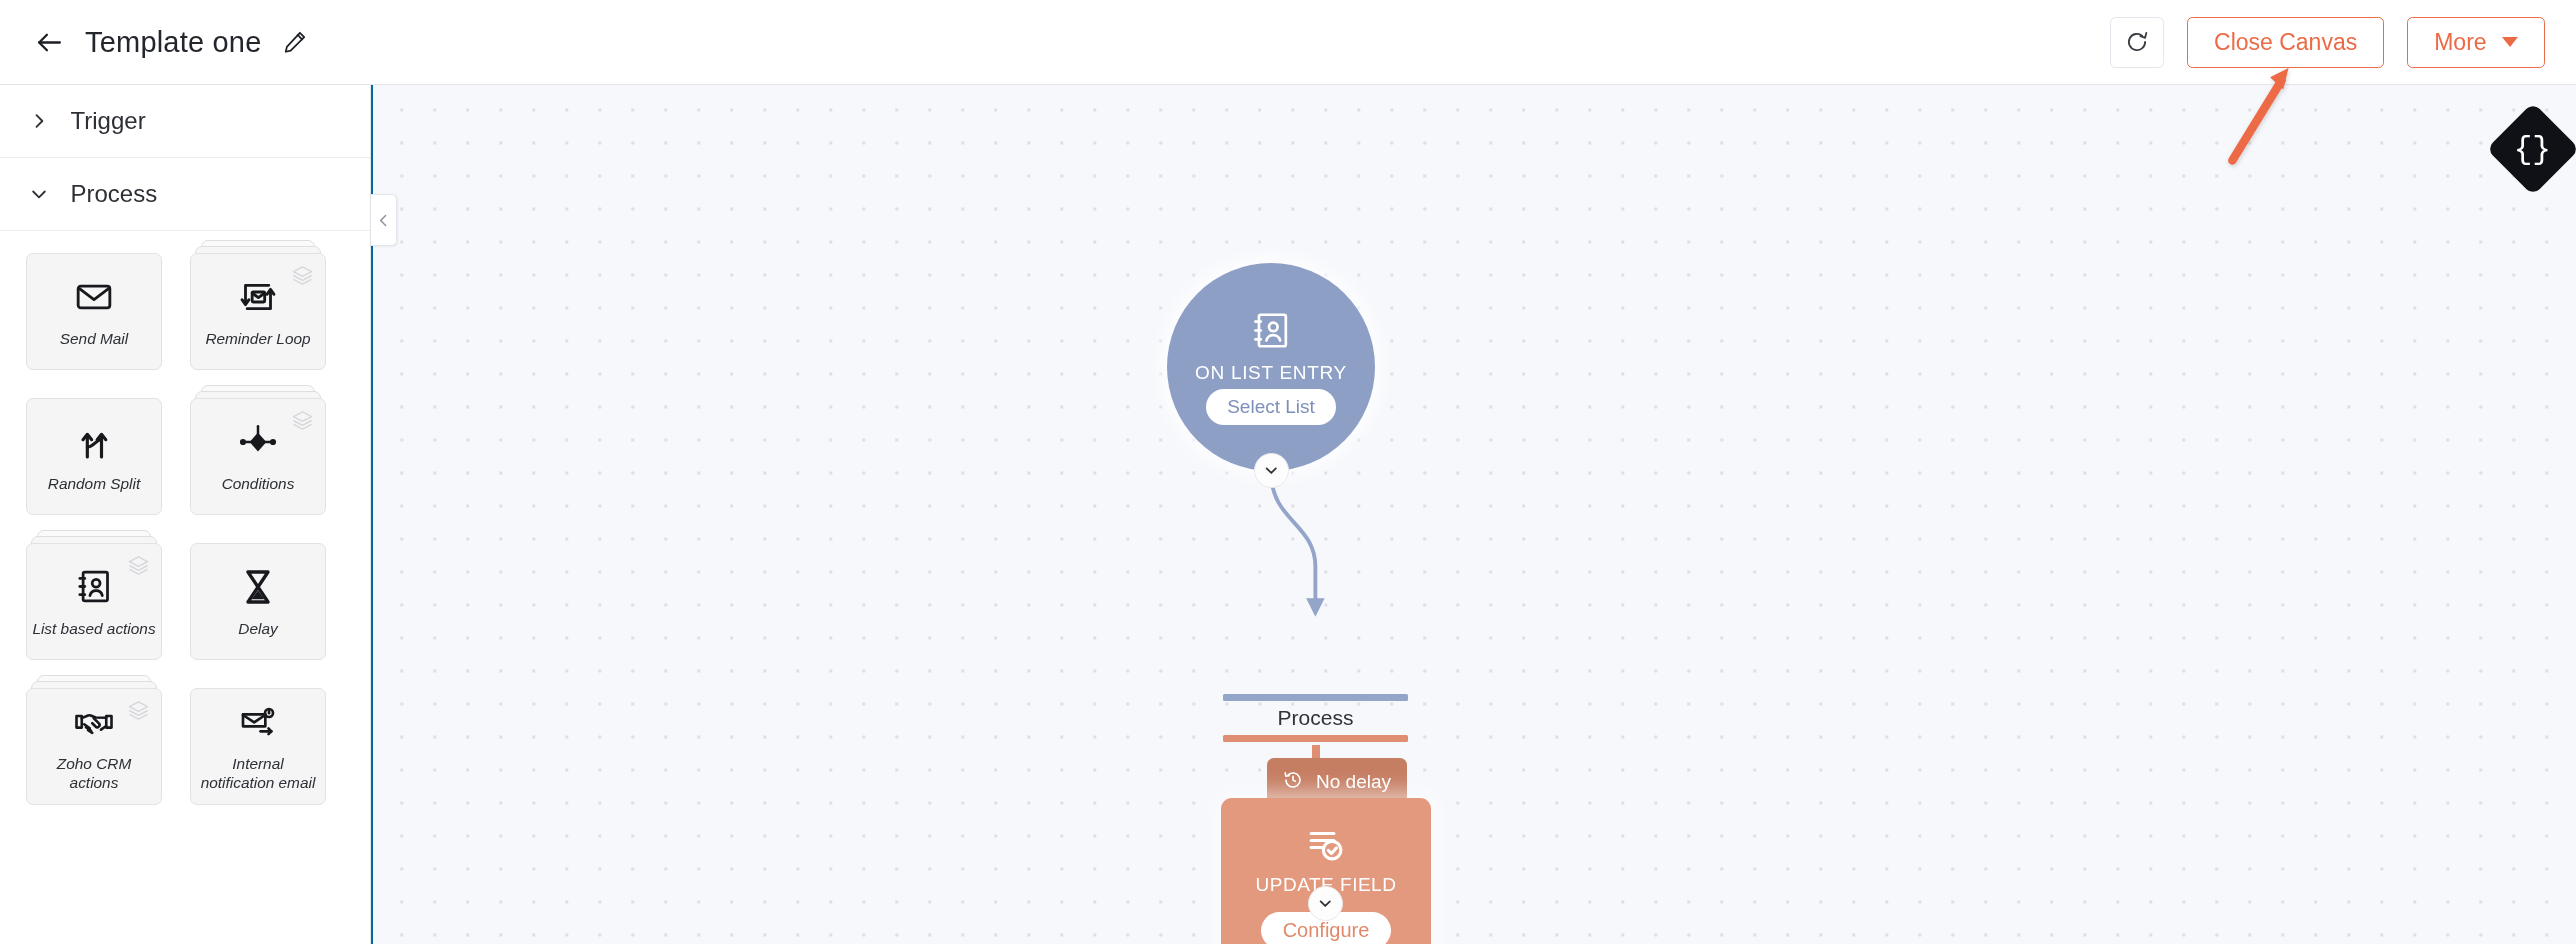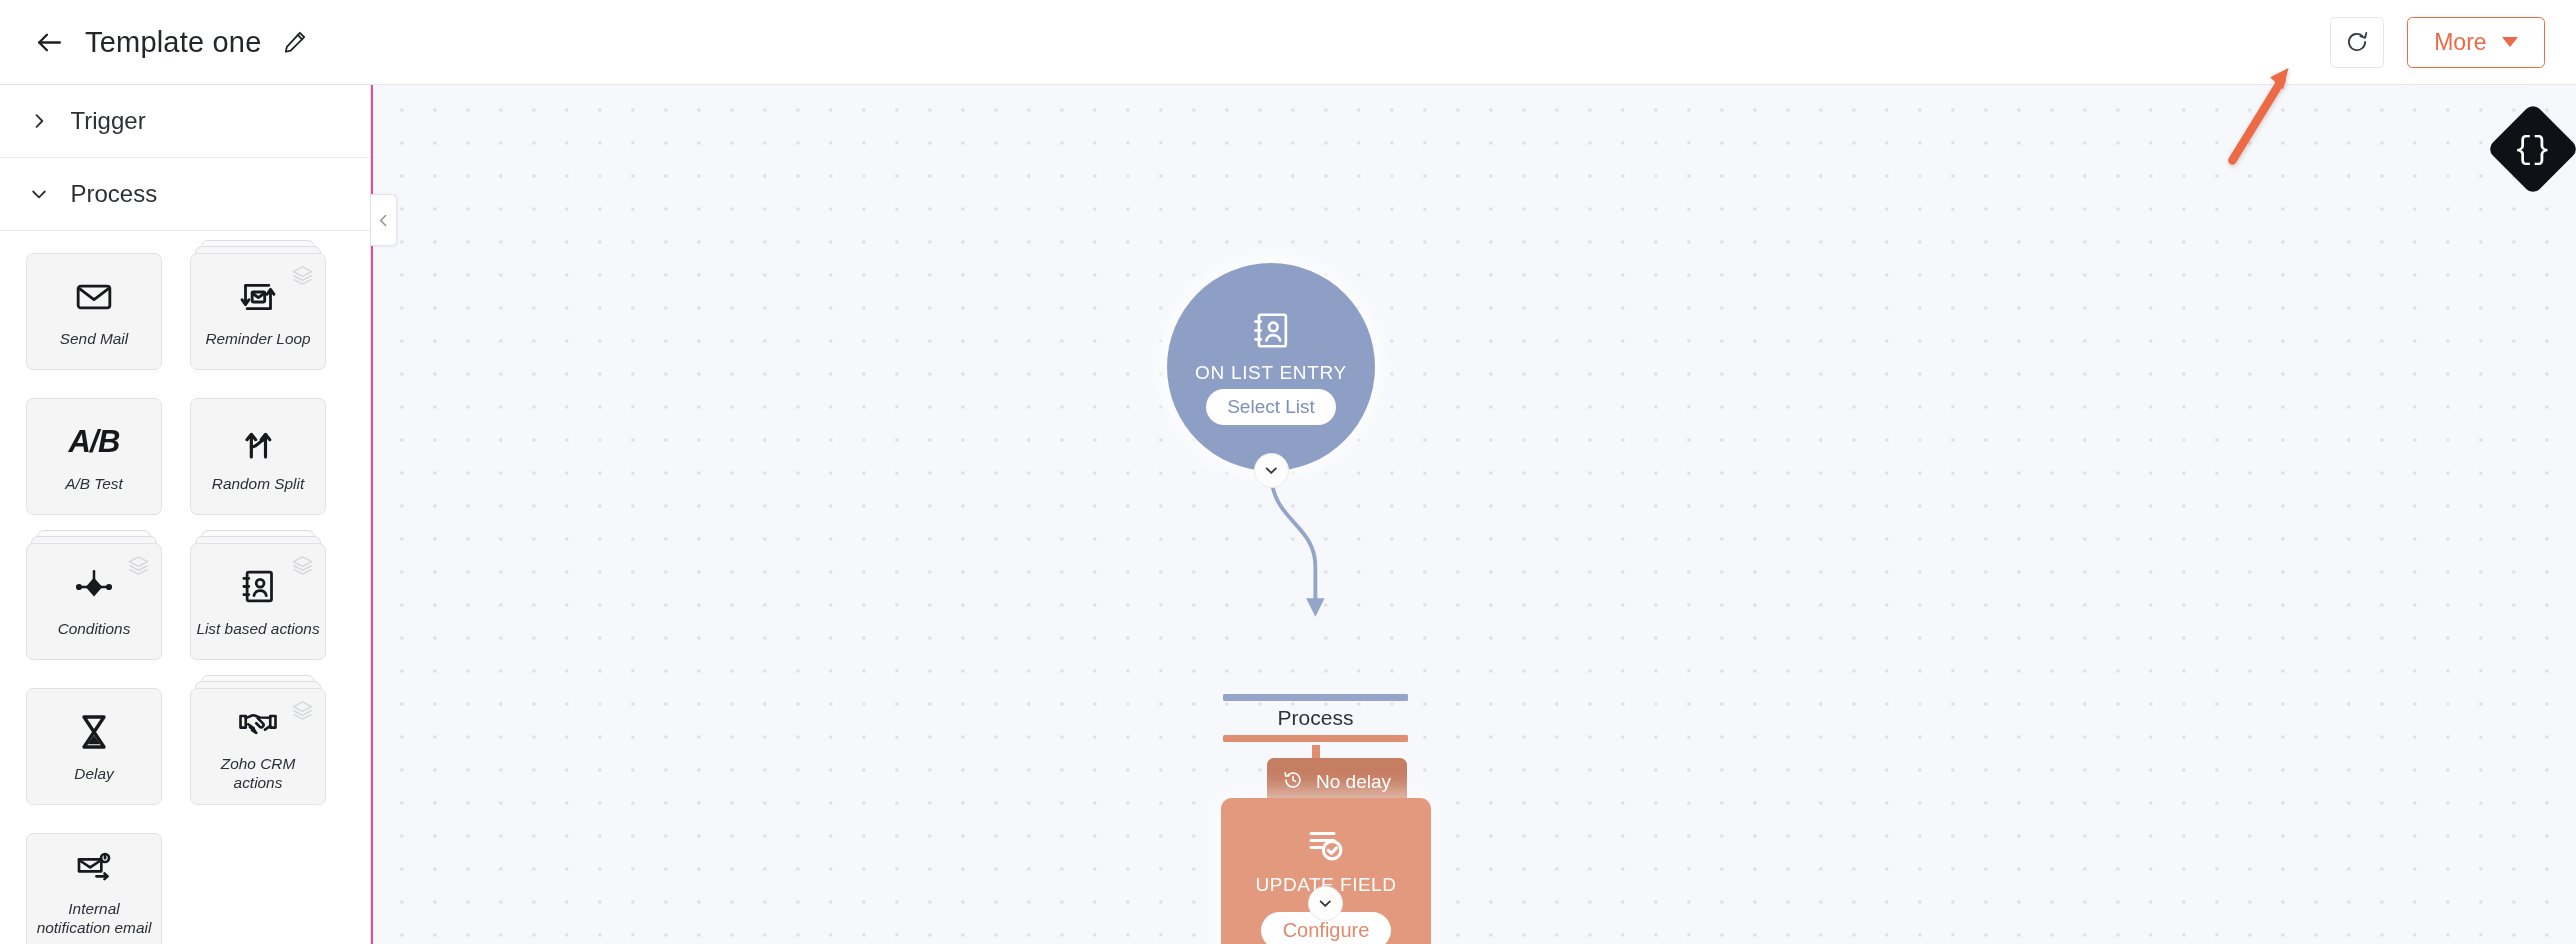--- a/index.html
+++ b/index.html
@@ -2,21 +2,21 @@
 <html style="font-size:12.3px"><head>
 <meta charset="utf-8">
 <style>
   * { box-sizing: border-box; margin: 0; padding: 0; }
   html, body {
     width: 2576px; height: 945px;
     overflow: hidden;
     font-family: "Liberation Sans", sans-serif;
     background: #ffffff;
   }
-  #app { position: relative; width: 2576px; height: 945px; background:#ec4899; }
+  #app { position: relative; width: 2576px; height: 945px; background:#0369a1; }
 
   
   .header {
     position: absolute; top: 0; left: 0;
     width: 2576px; height: 85px;
     background: #ffffff;
     border-bottom: 1.5px solid #e3e5e9;
     display: flex; align-items: center;
   }
   .back-arrow {
@@ -219,20 +219,23 @@
     </div>
 
     <div class="header-right">
       <div class="refresh-btn">
         <svg width="26" height="26" viewBox="0 0 24 24" fill="none" stroke="#3a3d42" stroke-width="1.7" stroke-linecap="round" stroke-linejoin="round">
           <path d="M19.5 12a7.5 7.5 0 1 1-2.6-5.7"></path>
             <polyline points="20.6,3.6 19.5,8.2 15.1,6.6"></polyline>
         </svg>
       </div>
       <div class="btn-outline">
+        <span>Close Canvas</span>
+      </div>
+      <div class="btn-outline">
         <span>More</span>
         <i class="caret"></i>
       </div>
     </div>
   </div>
 
   <div class="sidebar">
 
     <div class="sect-head">
       <span class="chev">
@@ -283,26 +286,20 @@
                 <polyline points="18.5,5 4.5,5 4.5,16"></polyline>
                   <polyline points="2.4,13.6 4.5,16.6 6.6,13.6"></polyline>
                 <polyline points="5.5,19 19.5,19 19.5,8"></polyline>
                   <polyline points="17.4,10.4 19.5,7.4 21.6,10.4"></polyline>
               </svg>
             </span>
             <span class="tlabel">Reminder Loop</span>
           </div>
         </div>
 
-        <div class="tile-wrap">
-          <div class="tile">
-            <span class="ticon ab-text">A/B</span>
-            <span class="tlabel">A/B Test</span>
-          </div>
-        </div>
 
         <div class="tile-wrap">
           <div class="tile">
             <span class="ticon">
               <svg width="40" height="40" viewBox="0 0 24 24" fill="none" stroke="#17191d" stroke-width="1.9" stroke-linecap="round" stroke-linejoin="round">
                 <path d="M8 21 L8 8"></path>
                   <polyline points="5.4,10.6 8,7.4 10.6,10.6"></polyline>
                 <path d="M8 15 C 12 15, 12.5 11, 16.5 10.5"></path>
                 <path d="M16.5 21 L16.5 8"></path>
                   <polyline points="13.9,10.6 16.5,7.4 19.1,10.6"></polyline>

